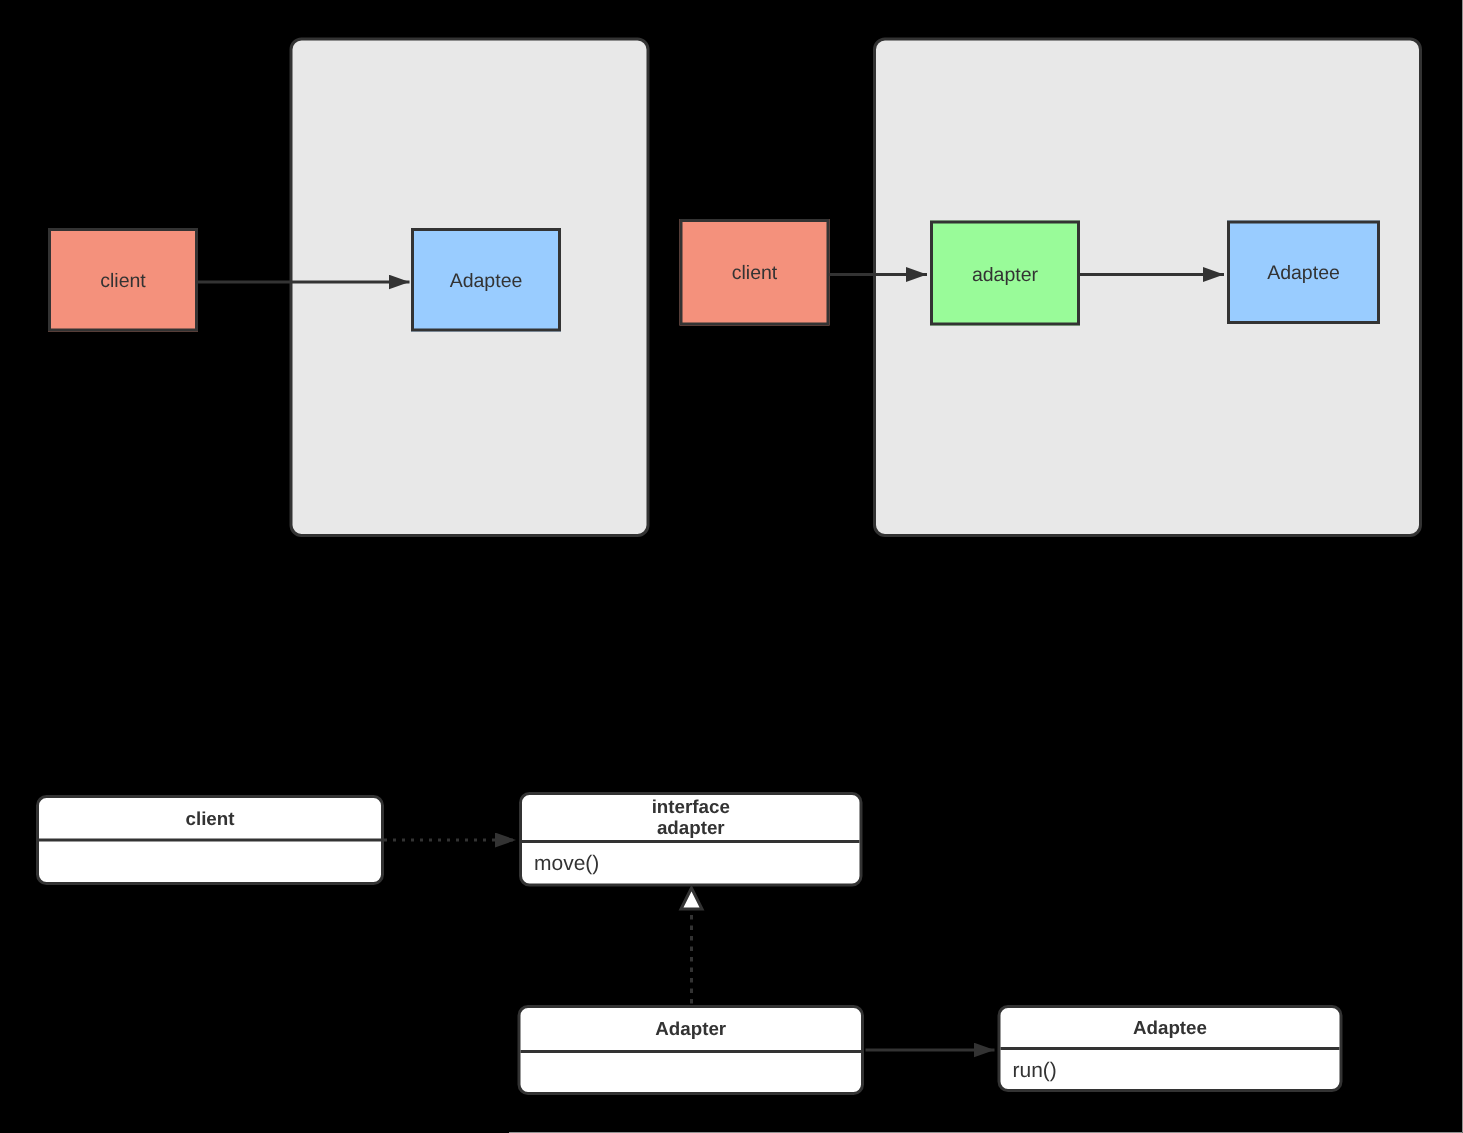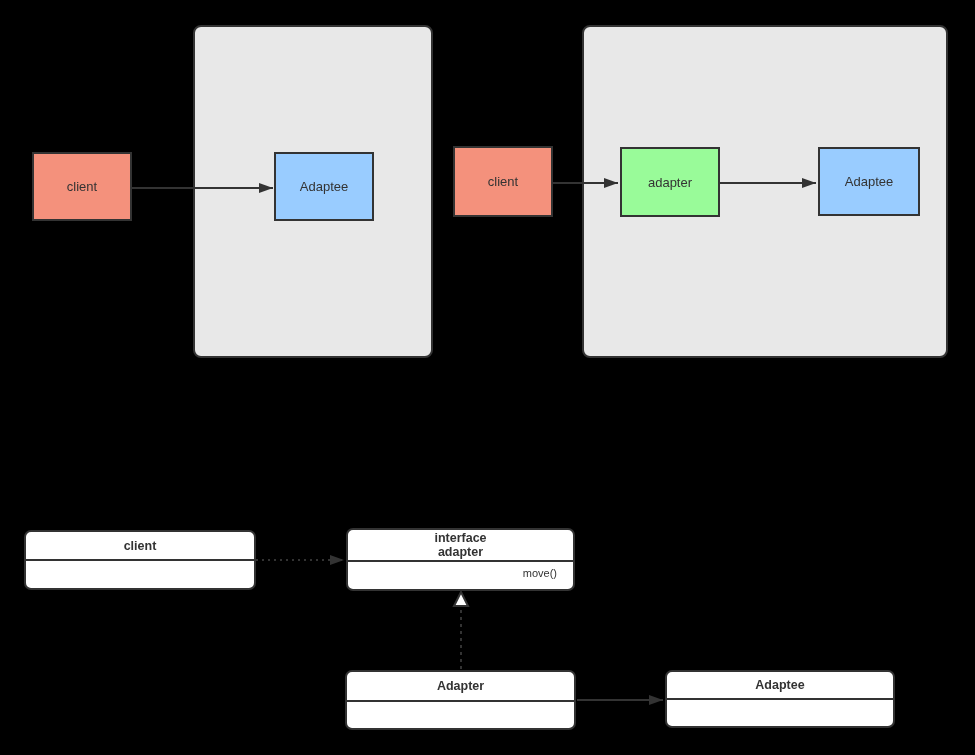--- a/index.html
+++ b/index.html
@@ -52,24 +52,24 @@
     font-size: 13px;
     text-align: center;
     display: flex;
     flex-direction: column;
     justify-content: center;
     box-sizing: border-box;
   }
   .uml-header .line { line-height: 14px; font-size: 12.5px; }
   .uml-body {
     flex: 1;
-    font-size: 11px;
+    font-size: 14px;
     padding: 5px 16px 0 8px;
     box-sizing: border-box;
-    text-align: right;
+    text-align: left;
   }
   
   .connectors {
     position: absolute;
     left: 0; top: 0;
     width: 975px; height: 755px;
     pointer-events: none;
   }
   .connectors .edge { stroke: var(--stroke, #333333); stroke-width: 2; fill: none; }
   .connectors .dotted { stroke-dasharray: 2 4; }
@@ -124,20 +124,21 @@
   <div class="uml-class" style="left:345px; top:670px; width:231px; height:60px;">
     <div class="uml-header" style="height:30px;">
       <span class="line">Adapter</span>
     </div>
   </div>
 
   <div class="uml-class" style="left:665px; top:670px; width:230px; height:58px;">
     <div class="uml-header" style="height:28px;">
       <span class="line">Adaptee</span>
     </div>
+    <div class="uml-body">run()</div>
   </div>
 
   <svg class="connectors" viewBox="0 0 975 755" xmlns="http://www.w3.org/2000/svg">
     <defs>
       <marker id="arrowFilled" viewBox="0 0 14 10" markerWidth="14" markerHeight="10" refX="14" refY="5" orient="auto" markerUnits="userSpaceOnUse">
         <path d="M0,0 L14,5 L0,10 Z" class="head-fill"></path>
       </marker>
     </defs>
 
     <line class="edge" x1="132" y1="188" x2="273" y2="188" marker-end="url(#arrowFilled)"></line>

